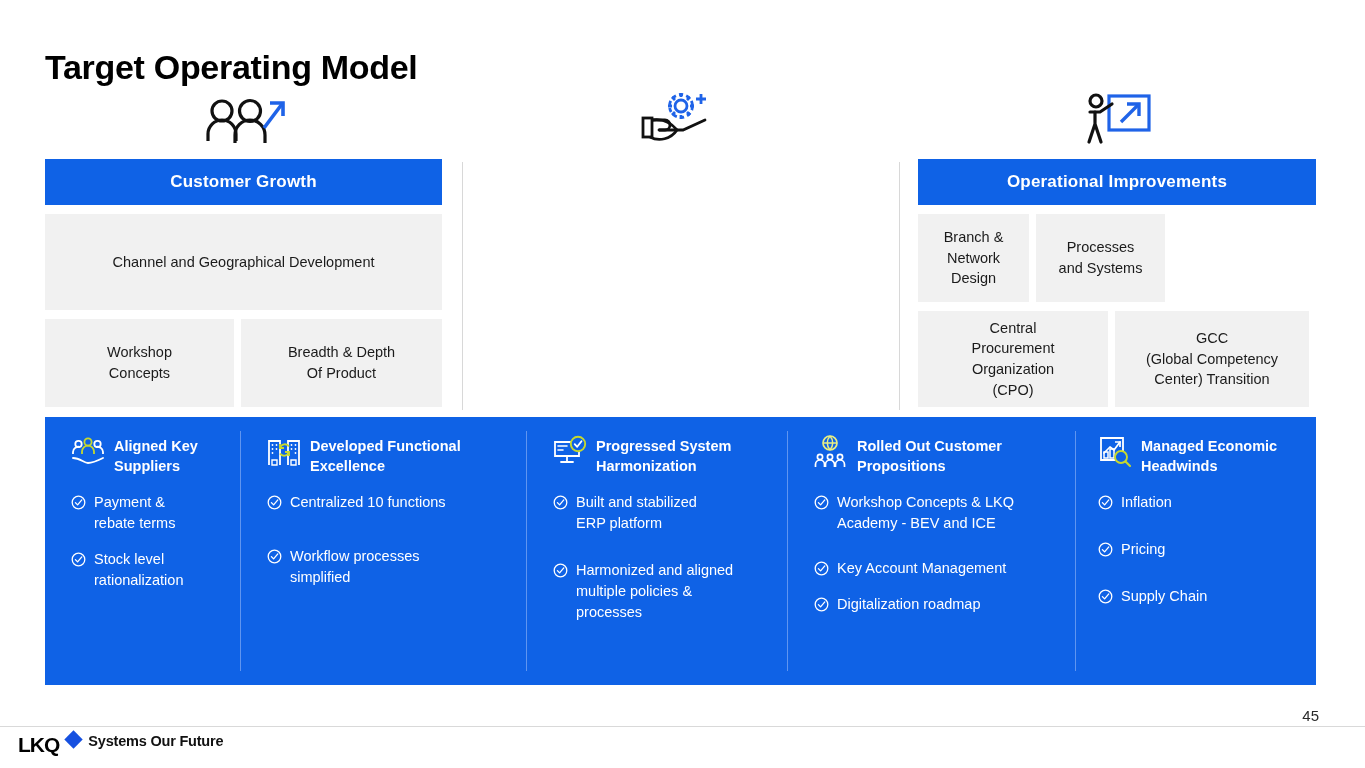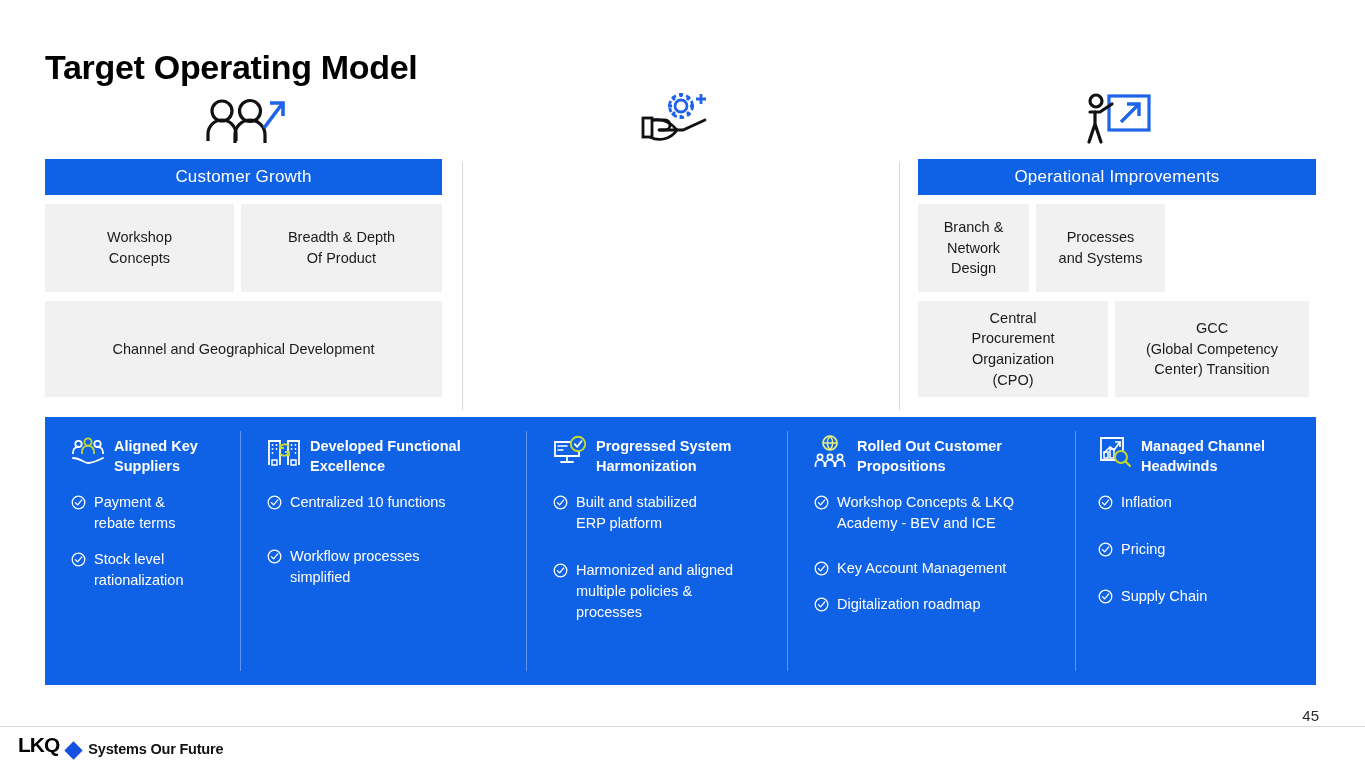--- a/index.html
+++ b/index.html
@@ -20,23 +20,23 @@
     color:#000;
   }
 
   
   .pillar-icon{position:absolute;top:92px;height:56px;display:flex;align-items:flex-end;justify-content:center;}
   .pillar-icon svg{display:block;}
 
   
   .col{position:absolute;top:159px;}
   .col-head{
-    height:36px;background:#0f62e6;color:#fff;
+    height:46px;background:#0f62e6;color:#fff;
     display:flex;align-items:center;justify-content:center;
-    font-size:17px;font-weight:400;letter-spacing:.2px;
+    font-size:17px;font-weight:700;letter-spacing:.2px;
   }
   .rowbox{display:flex;gap:7px;margin-top:9px;}
   .gbox{
     background:#f1f1f1;
     display:flex;align-items:center;justify-content:center;
     text-align:center;font-size:14.5px;line-height:1.42;color:#1b1b1b;
     box-sizing:border-box;padding:4px 6px;
   }
   .h1r{height:88px;}
   .h2r{height:96px;}
@@ -54,21 +54,21 @@
   .phead .picon{flex:0 0 auto;width:34px;height:34px;}
   .phead .ptitle{
     color:#fff;font-weight:bold;font-size:14.5px;line-height:1.38;padding-top:1px;
   }
   .bullet{display:flex;gap:8px;margin-bottom:15px;align-items:flex-start;}
   .bullet .chk{flex:0 0 auto;width:15px;height:15px;margin-top:3px;}
   .bullet .btxt{color:#ffffff;font-size:14.5px;line-height:1.44;font-weight:300;}
 
   
   .footer-rule{position:absolute;left:0;top:726px;width:1365px;height:1px;background:#d9d9d9;}
-  .logo{position:absolute;left:18px;top:733px;display:flex;align-items:flex-end;gap:8px;}
+  .logo{position:absolute;left:18px;top:733px;display:flex;align-items:flex-start;gap:8px;}
   .logo .lkq{font-size:21px;font-weight:bold;letter-spacing:-1px;color:#000;}
   .logo .dia{width:13px;height:13px;background:#1650e0;transform:rotate(45deg);}
   .logo .tag{font-size:14.5px;font-weight:bold;color:#111;letter-spacing:-0.2px;}
   .pageno{position:absolute;right:46px;top:707px;font-size:15px;color:#2b2b2b;}
 </style>
 </head>
 <body>
 
 <div class="slide">
 
@@ -111,25 +111,25 @@
       <path d="M16 20 v12 M16 32 l-6 18 M16 32 l6 18" fill="none" stroke="#111" stroke-width="3.2" stroke-linecap="round"></path>
     </svg>
   </div>
 
   <div class="vdivider" style="left:462px;"></div>
   <div class="vdivider" style="left:899px;"></div>
 
   <div class="col" style="left:45px;width:397px;">
     <div class="col-head">Customer Growth</div>
     <div class="rowbox">
+      <div class="gbox h2r" style="width:397px;">Channel and Geographical Development</div>
+    </div>
+    <div class="rowbox">
       <div class="gbox h1r" style="width:189px;">Workshop<br>Concepts</div>
       <div class="gbox h1r" style="width:201px;">Breadth &amp; Depth<br>Of Product</div>
-    </div>
-    <div class="rowbox">
-      <div class="gbox h2r" style="width:397px;">Channel and Geographical Development</div>
     </div>
   </div>
 
 
   <div class="col" style="left:918px;width:398px;">
     <div class="col-head">Operational  Improvements</div>
     <div class="rowbox">
       <div class="gbox h1r" style="width:111px;">Branch &amp;<br>Network<br>Design</div>
       <div class="gbox h1r" style="width:129px;">Processes<br>and Systems</div>
     </div>
@@ -310,21 +310,21 @@
           <svg width="34" height="34" viewBox="0 0 34 34">
             <path d="M3 3 h22 v22 h-22 z" fill="none" stroke="#fff" stroke-width="1.8"></path>
             <path d="M6 18 L12 12 L16 15 L22 7" fill="none" stroke="#fff" stroke-width="1.7" stroke-linecap="round" stroke-linejoin="round"></path>
             <path d="M17 7 h5 v5" fill="none" stroke="#fff" stroke-width="1.7"></path>
             <rect x="6" y="17" width="4" height="6" fill="none" stroke="#fff" stroke-width="1.5"></rect>
             <rect x="12" y="14" width="4" height="9" fill="none" stroke="#fff" stroke-width="1.5"></rect>
             <circle cx="23" cy="22" r="6" fill="#0f62e6" stroke="#c6d82f" stroke-width="1.9"></circle>
             <path d="M27.5 26.5 L32 31" fill="none" stroke="#c6d82f" stroke-width="2.1" stroke-linecap="round"></path>
           </svg>
         </span>
-        <span class="ptitle">Managed Channel Headwinds</span>
+        <span class="ptitle">Managed Economic Headwinds</span>
       </div>
       <div class="bullet">
         <span class="chk">
           <svg width="15" height="15" viewBox="0 0 15 15">
               <circle cx="7.5" cy="7.5" r="6.3" fill="none" stroke="#fff" stroke-width="1.3"></circle>
               <path d="M4.4 7.6 L6.6 9.9 L10.8 4.9" fill="none" stroke="#fff" stroke-width="1.3" stroke-linecap="round" stroke-linejoin="round"></path>
             </svg>
         </span>
         <span class="btxt">Inflation</span>
       </div>

